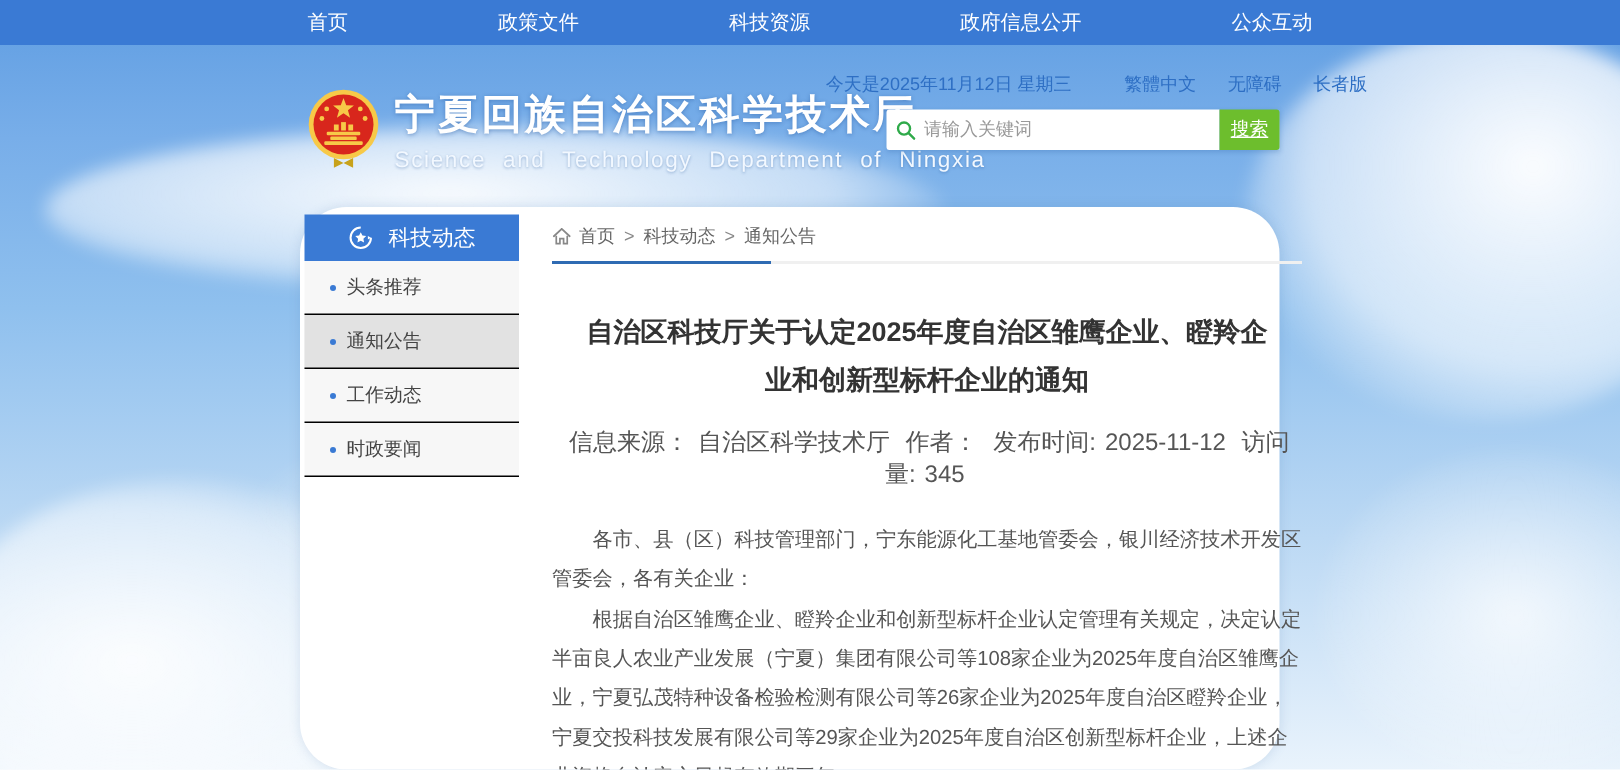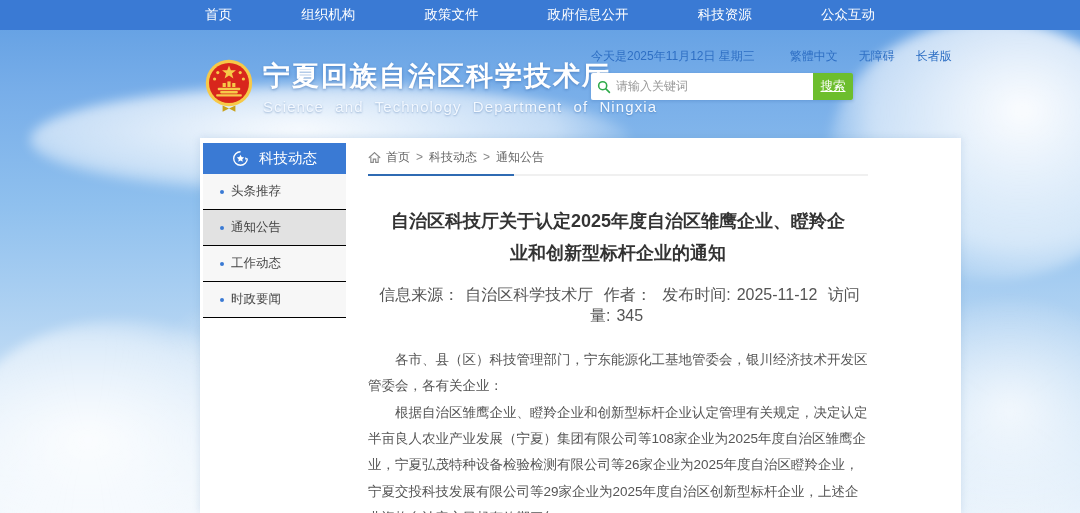--- a/index.html
+++ b/index.html
@@ -33,39 +33,39 @@
   
   .header { position:absolute; left:200px; top:30px; width:683px; height:108px; z-index:5; }
   .brand { position:absolute; left:3px; top:28px; display:flex; align-items:center; }
   .emblem { width:52px; height:56px; flex:0 0 52px; }
   .brand-text { margin-left:8px; }
   .site-title { color:#fff; font-size:27px; font-weight:bold; letter-spacing:2px;
                 text-shadow:0 1px 3px rgba(30,80,150,.45); white-space:nowrap; }
   .site-sub { color:#f2f8ff; font-size:15px; letter-spacing:1.1px; margin-top:4px;
               text-shadow:0 1px 2px rgba(30,80,150,.4); word-spacing:6px; white-space:nowrap; }
   .header-right { position:absolute; right:12px; top:18px; width:280px; }
-  .toplinks { display:flex; justify-content:space-between; align-items:center;
+  .toplinks { display:flex; justify-content:center; align-items:center;
               font-size:12px; color:#2e6fc4; white-space:nowrap;gap:13px; }
   .toplinks .date { margin-right:14px; }
   .toplinks a { color:#2e6fc4; text-decoration:none; margin-left:8px; cursor:pointer; }
   .searchbar { margin-top:8px; display:flex; width:262px; height:27px;
                box-shadow:0 1px 3px rgba(40,90,160,.25); }
   .search-input-wrap { flex:1; background:#fff; display:flex; align-items:center;
                        border-radius:2px 0 0 2px; padding:0 6px; }
   .search-input-wrap svg { flex:0 0 14px; margin-right:5px; }
   .searchbar input { border:none; outline:none; width:100%; font-size:12px; color:#6d28d9;
                      font-family:Liberation Mono, monospace; background:transparent; }
   .searchbar input::placeholder { color:#999; }
   .search-btn { width:40px; height:27px; background:#6dbe2d; color:#fff; border:none;
                 font-size:12.5px; cursor:pointer; border-radius:0 2px 2px 0;
                 font-family:inherit;text-decoration:underline; }
 
   
-  .panel { position:absolute; left:200px; top:138px; width:761px; height:375px;
-           background:#fff; z-index:6; box-shadow:0 0 8px rgba(80,120,170,.18); }
+  .panel { position:absolute; left:200px; top:138px; width:653px; height:375px;
+           background:#fff; z-index:6; box-shadow:0 0 8px rgba(80,120,170,.18);border-radius:31px; }
 
   
   .sidebar { position:absolute; left:3px; top:5px; width:143px; }
   .sidebar-head { height:31px; background:#3a7ad4; color:#fff; display:flex;
                   align-items:center; justify-content:center; font-size:14.5px; }
   .sidebar-head svg { margin-right:10px; }
   .sidebar-menu { background:#f7f7f7; }
   .side-item { height:36px; display:flex; align-items:center; padding-left:17px;
                font-size:12.5px; color:#444; border-bottom:1px solid #000000;
                cursor:pointer; position:relative; }
@@ -95,24 +95,23 @@
 
 <div class="cloud c1"></div>
 <div class="cloud c2"></div>
 <div class="cloud c3"></div>
 <div class="cloud c4"></div>
 <div class="cloud c5"></div>
 
 <div class="topnav">
   <div class="topnav-inner">
     <a>首页</a>
-    <a>组织机构</a>
     <a>政策文件</a>
+    <a>科技资源</a>
     <a>政府信息公开</a>
-    <a>科技资源</a>
     <a>公众互动</a>
   </div>
 </div>
 
 <div class="header">
   <div class="brand">
     <svg class="emblem" viewBox="0 0 64 70">
       <path d="M32 62 L24 58 L24 66 L32 62 L40 66 L40 58 Z" fill="#c8a21a"></path>
       <circle cx="32" cy="30" r="29" fill="#f7c948"></circle>
       <circle cx="32" cy="30" r="25" fill="#d8261c"></circle>

